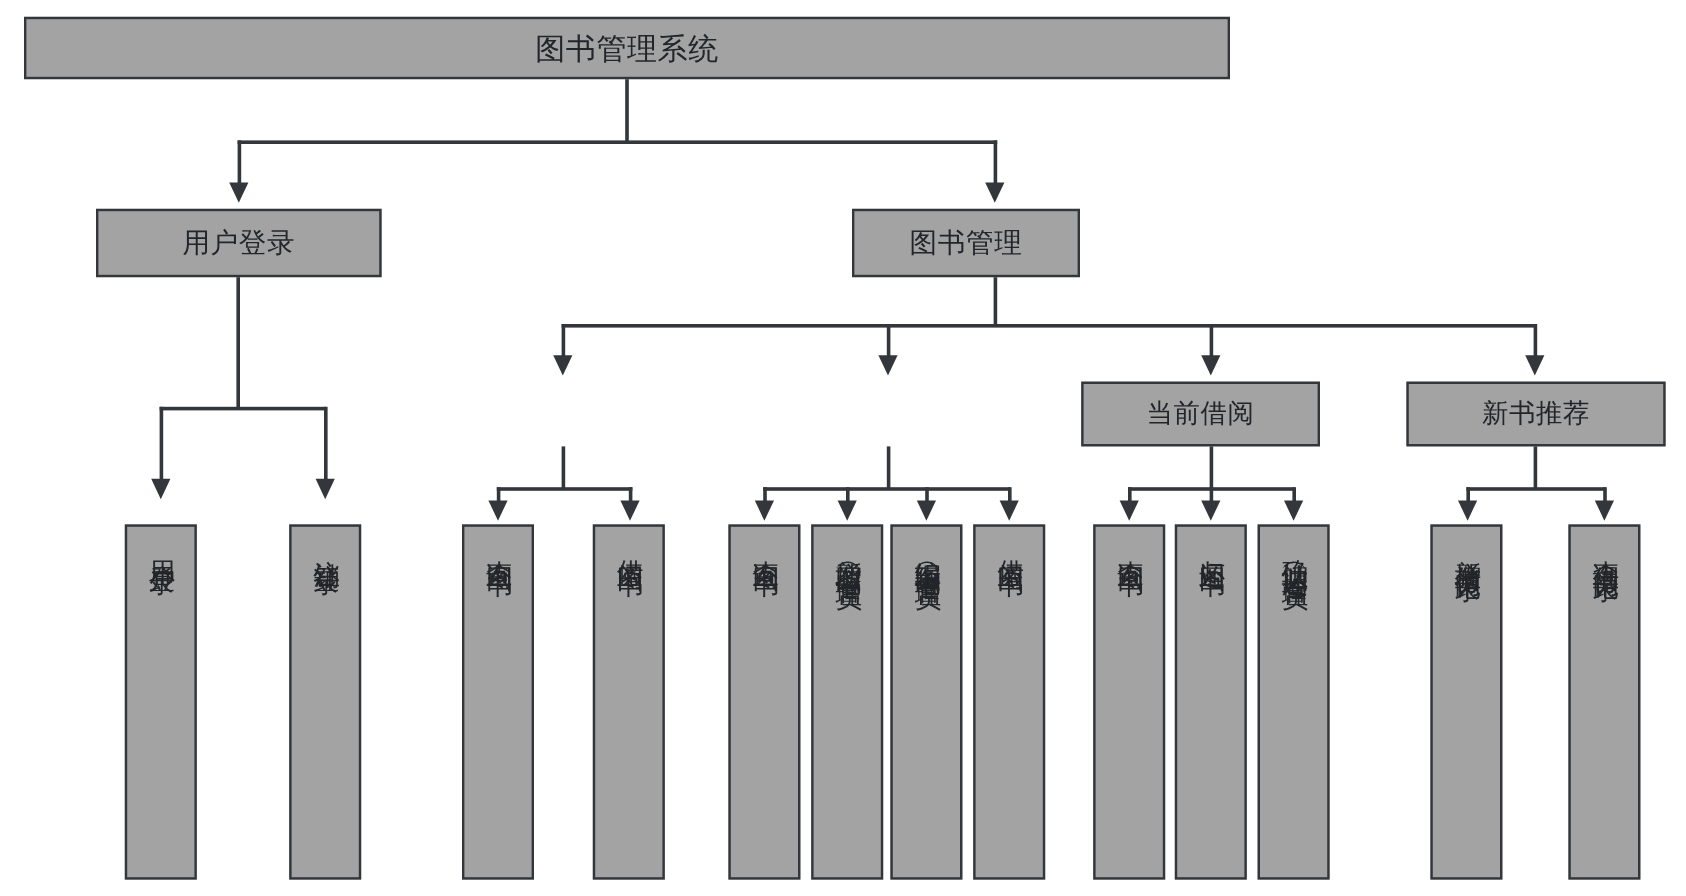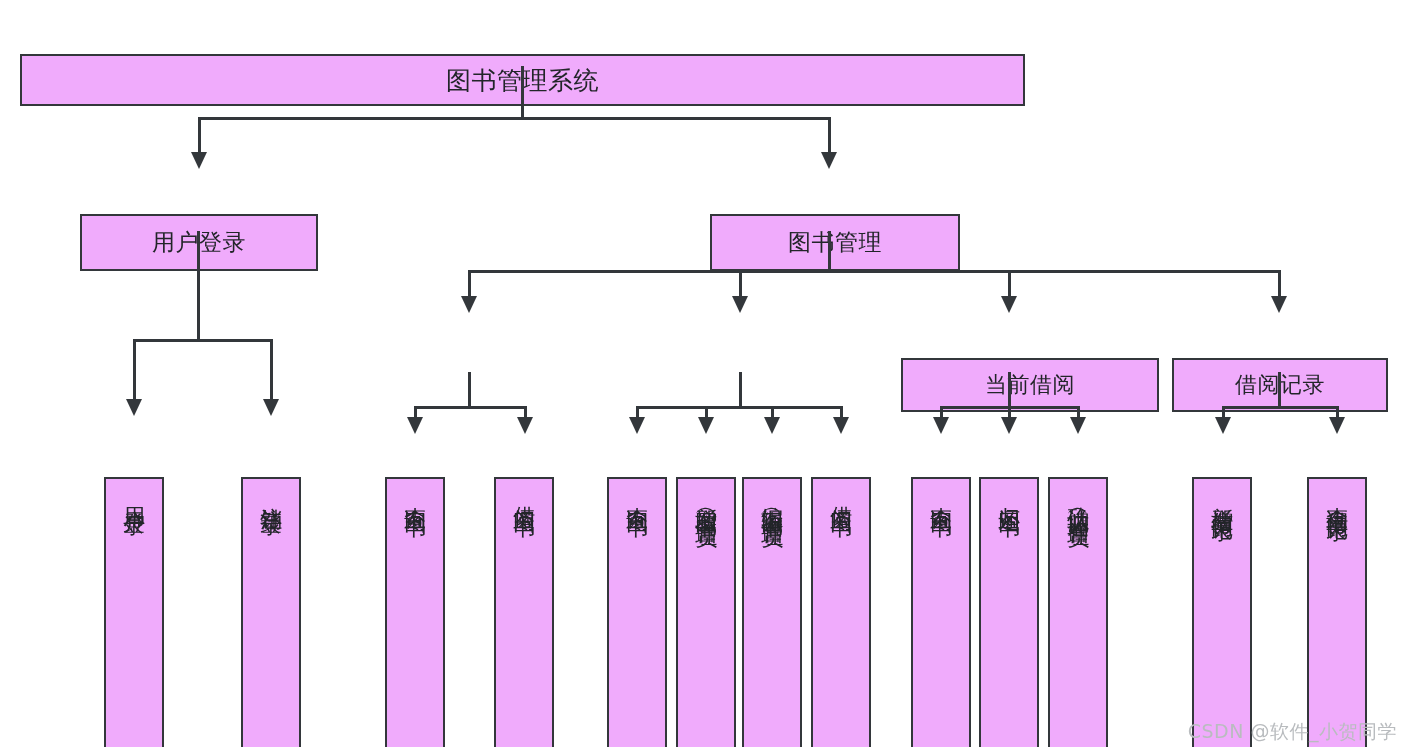--- a/index.html
+++ b/index.html
@@ -15,27 +15,26 @@
     width: 1405px;
     height: 747px;
     background: #ffffff;
     overflow: hidden;
   }
   
   .node {
     position: absolute;
     box-sizing: border-box;
     border: 2.5px solid #33373b;
-    background: #f0abfc;
+    background: #a3a3a3;
     display: flex;
     align-items: center;
     justify-content: center;
     color: #222529;
     letter-spacing: 0.5px;
-    margin-top: 40px;
   }
   .node.root {
     font-size: 25px;
   }
   .node.lvl2 {
     font-size: 23px;
   }
   .node.lvl3 {
     font-size: 22px;
   }
@@ -95,21 +94,21 @@
   <div class="ln-h" style="left:198px; top:117px; width:633px; height:2.5px;"></div>
 
   <div class="ln-v" style="left:198px; top:117px; width:2.5px; height:38px;"></div>
   <div class="arrow" style="left:191px; top:152px;"></div>
   <div class="ln-v" style="left:828px; top:117px; width:2.5px; height:38px;"></div>
   <div class="arrow" style="left:821px; top:152px;"></div>
 
   <div class="node lvl2" style="left:80px; top:174px; width:238px; height:57px;">
     <span>用户登录</span>
   </div>
-  <div class="node lvl2" style="left:710px; top:174px; width:250px; height:57px;">
+  <div class="node lvl2" style="left:710px; top:174px; width:190px; height:57px;">
     <span>图书管理</span>
   </div>
 
   <div class="ln-v" style="left:197px; top:231px; width:2.5px; height:110px;"></div>
   <div class="ln-h" style="left:133px; top:339px; width:139px; height:2.5px;"></div>
   <div class="ln-v" style="left:133px; top:339px; width:2.5px; height:63px;"></div>
   <div class="arrow" style="left:126px; top:399px;"></div>
   <div class="ln-v" style="left:270px; top:339px; width:2.5px; height:63px;"></div>
   <div class="arrow" style="left:263px; top:399px;"></div>
 
@@ -117,25 +116,25 @@
   <div class="ln-h" style="left:468px; top:270px; width:812px; height:2.5px;"></div>
   <div class="ln-v" style="left:468px; top:270px; width:2.5px; height:29px;"></div>
   <div class="arrow" style="left:461px; top:296px;"></div>
   <div class="ln-v" style="left:739px; top:270px; width:2.5px; height:29px;"></div>
   <div class="arrow" style="left:732px; top:296px;"></div>
   <div class="ln-v" style="left:1008px; top:270px; width:2.5px; height:29px;"></div>
   <div class="arrow" style="left:1001px; top:296px;"></div>
   <div class="ln-v" style="left:1278px; top:270px; width:2.5px; height:29px;"></div>
   <div class="arrow" style="left:1271px; top:296px;"></div>
 
-  <div class="node lvl3" style="left:901px; top:318px; width:258px; height:54px;">
+  <div class="node lvl3" style="left:901px; top:318px; width:199px; height:54px;">
     <span>当前借阅</span>
   </div>
   <div class="node lvl3" style="left:1172px; top:318px; width:216px; height:54px;">
-    <span>借阅记录</span>
+    <span>新书推荐</span>
   </div>
 
   <div class="ln-v" style="left:468px; top:372px; width:2.5px; height:36px;"></div>
   <div class="ln-h" style="left:414px; top:406px; width:113px; height:2.5px;"></div>
   <div class="ln-v" style="left:414px; top:406px; width:2.5px; height:14px;"></div>
   <div class="arrow" style="left:407px; top:417px;"></div>
   <div class="ln-v" style="left:524px; top:406px; width:2.5px; height:14px;"></div>
   <div class="arrow" style="left:517px; top:417px;"></div>
 
   <div class="ln-v" style="left:739px; top:372px; width:2.5px; height:36px;"></div>
@@ -202,15 +201,14 @@
     <span class="vtext">确认归还（管理员）</span>
   </div>
 
   <div class="node leaf" style="left:1192px; top:437px; width:60px; height:296px;">
     <span class="vtext">新增借阅记录</span>
   </div>
   <div class="node leaf" style="left:1307px; top:437px; width:60px; height:296px;">
     <span class="vtext">查询借阅记录</span>
   </div>
 
-  <div id="watermark">CSDN @软件_小贺同学</div>
 
 </div>
 
 </body></html>

